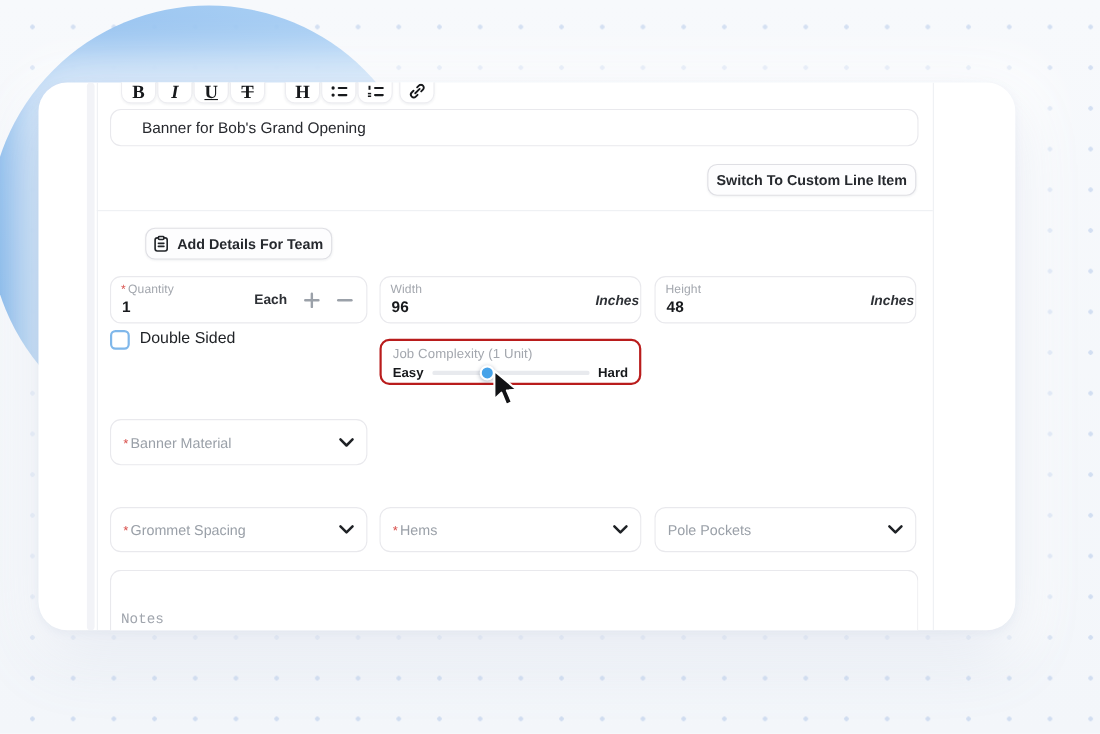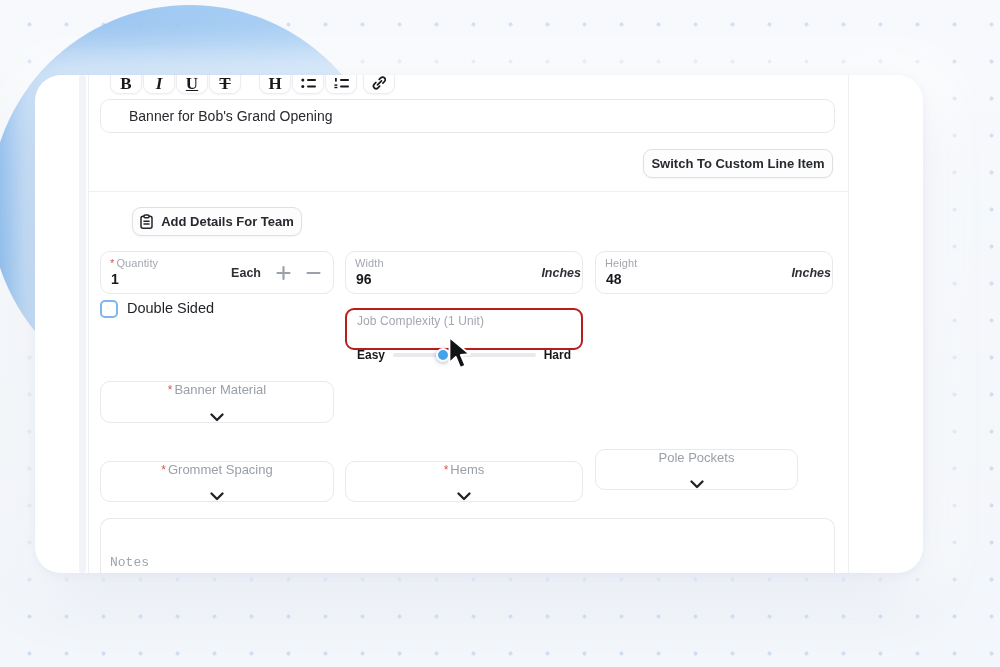--- a/index.html
+++ b/index.html
@@ -62,29 +62,29 @@
   .qty-right { position:absolute; right:12px; top:50%; transform:translateY(-50%); display:flex; align-items:center; gap:15px; }
   .qty-unit { font-size:12.5px; font-weight:600; color:#2e3136;text-align:center; }
 
   
   .chk-row { position:absolute; left:65px; top:225px; display:flex; align-items:flex-start; gap:9px; }
   .chk { width:18px; height:18px; border:2px solid #7fb7ea; border-radius:5px; background:#fff; }
   .chk-label { font-size:14.5px; color:#1e2125; }
 
   
   .slider-box { position:absolute; left:310px; top:233px; width:238px; height:42px; border:2px solid #b91c1c; border-radius:9px; background:#fff; }
-  .slider-row { position:absolute; left:10px; right:10px; top:22px; display:flex; align-items:center; gap:8px;margin-top:16px; }
+  .slider-row { position:absolute; left:10px; right:10px; top:22px; display:flex; align-items:center; gap:8px; }
   .minmax { font-size:12px; font-weight:700; color:#17191c; }
   .track-wrap { position:relative; flex:1; height:14px; }
   .track { position:absolute; left:0; right:0; top:5px; height:4px; background:#e8eaee; border-radius:3px; }
   .thumb { position:absolute; top:0; width:14px; height:14px; border-radius:50%; background:#47a3e9;
     border:2px solid #fff; box-shadow:0 1px 4px rgba(30,50,80,.35); transform:translateX(-7px); }
 
   
-  .select-box { display:flex; align-items:center; padding:0 11px;flex-direction:column; }
+  .select-box { display:flex; align-items:center; padding:0 11px; }
   .select-label { font-size:13px; color:#9aa0a8; flex:1; white-space:nowrap; overflow:hidden; }
   .select-label .req { font-size:12px; }
 
   
   .notes-box { position:absolute; left:65px; top:443px; width:735px; height:72px; border:1px solid #e9e9ed;
     border-radius:10px 10px 0 0; border-bottom:none; background:#fff; }
   .notes-box textarea { width:100%; height:100%; border:none; outline:none; resize:none; background:transparent;
     font-family:Liberation Mono, monospace; font-size:13px; color:#737373; padding:36px 10px 4px 9px; }
   .notes-box textarea::placeholder { color:#a0a5ad; opacity:1; }
 
@@ -224,21 +224,21 @@
       </svg>
     </div>
 
     <div class="fbox select-box" style="left:310px; top:386px; width:238px; height:41px;">
       <span class="select-label"><span class="req">*</span><span>Hems</span></span>
       <svg width="14" height="9" viewBox="0 0 14 9">
         <path d="M1.5 1.5 L7 7 L12.5 1.5" fill="none" stroke="#1f2226" stroke-width="2.3" stroke-linecap="round" stroke-linejoin="round"></path>
       </svg>
     </div>
 
-    <div class="fbox select-box" style="left:560px; top:374px; width:203px; height:41px;">
+    <div class="fbox select-box" style="left:560px; top:386px; width:238px; height:41px;">
       <span class="select-label"><span>Pole Pockets</span></span>
       <svg width="14" height="9" viewBox="0 0 14 9">
         <path d="M1.5 1.5 L7 7 L12.5 1.5" fill="none" stroke="#1f2226" stroke-width="2.3" stroke-linecap="round" stroke-linejoin="round"></path>
       </svg>
     </div>
 
     <div class="notes-box">
       <textarea placeholder="Notes" style=""></textarea>
     </div>
 

